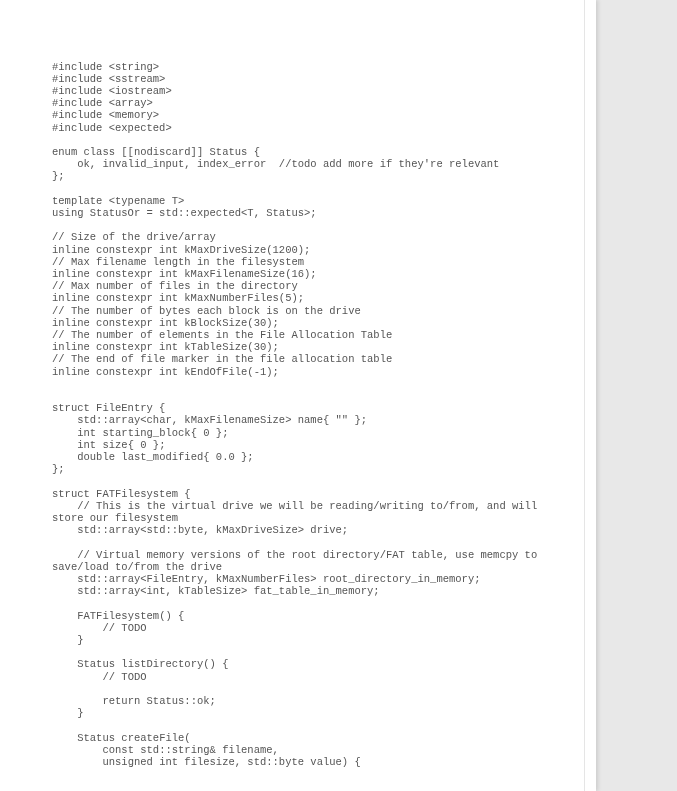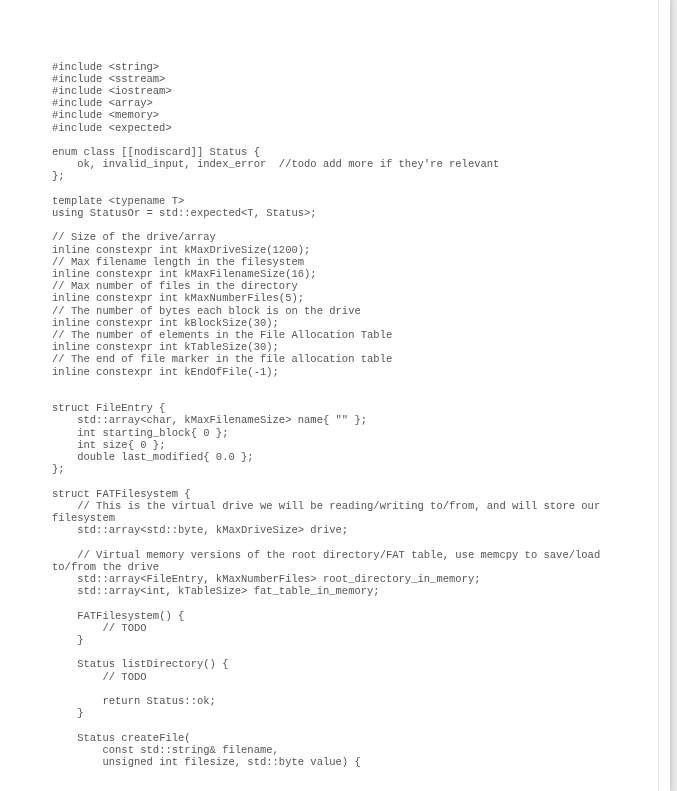--- a/index.html
+++ b/index.html
@@ -7,21 +7,21 @@
     padding: 0;
     background: #e8e8e8;
   }
   body {
     width: 677px;
     height: 791px;
     overflow: hidden;
   }
   .page {
     background: #ffffff;
-    width: 670px;
+    width: 596px;
     height: 791px;
     position: relative;
     box-shadow: 2px 0 4px rgba(0,0,0,0.12);
     box-sizing: border-box;
   }
   .code-area {
     position: absolute;
     top: 50px;
     left: 52px;
     right: 40px;

